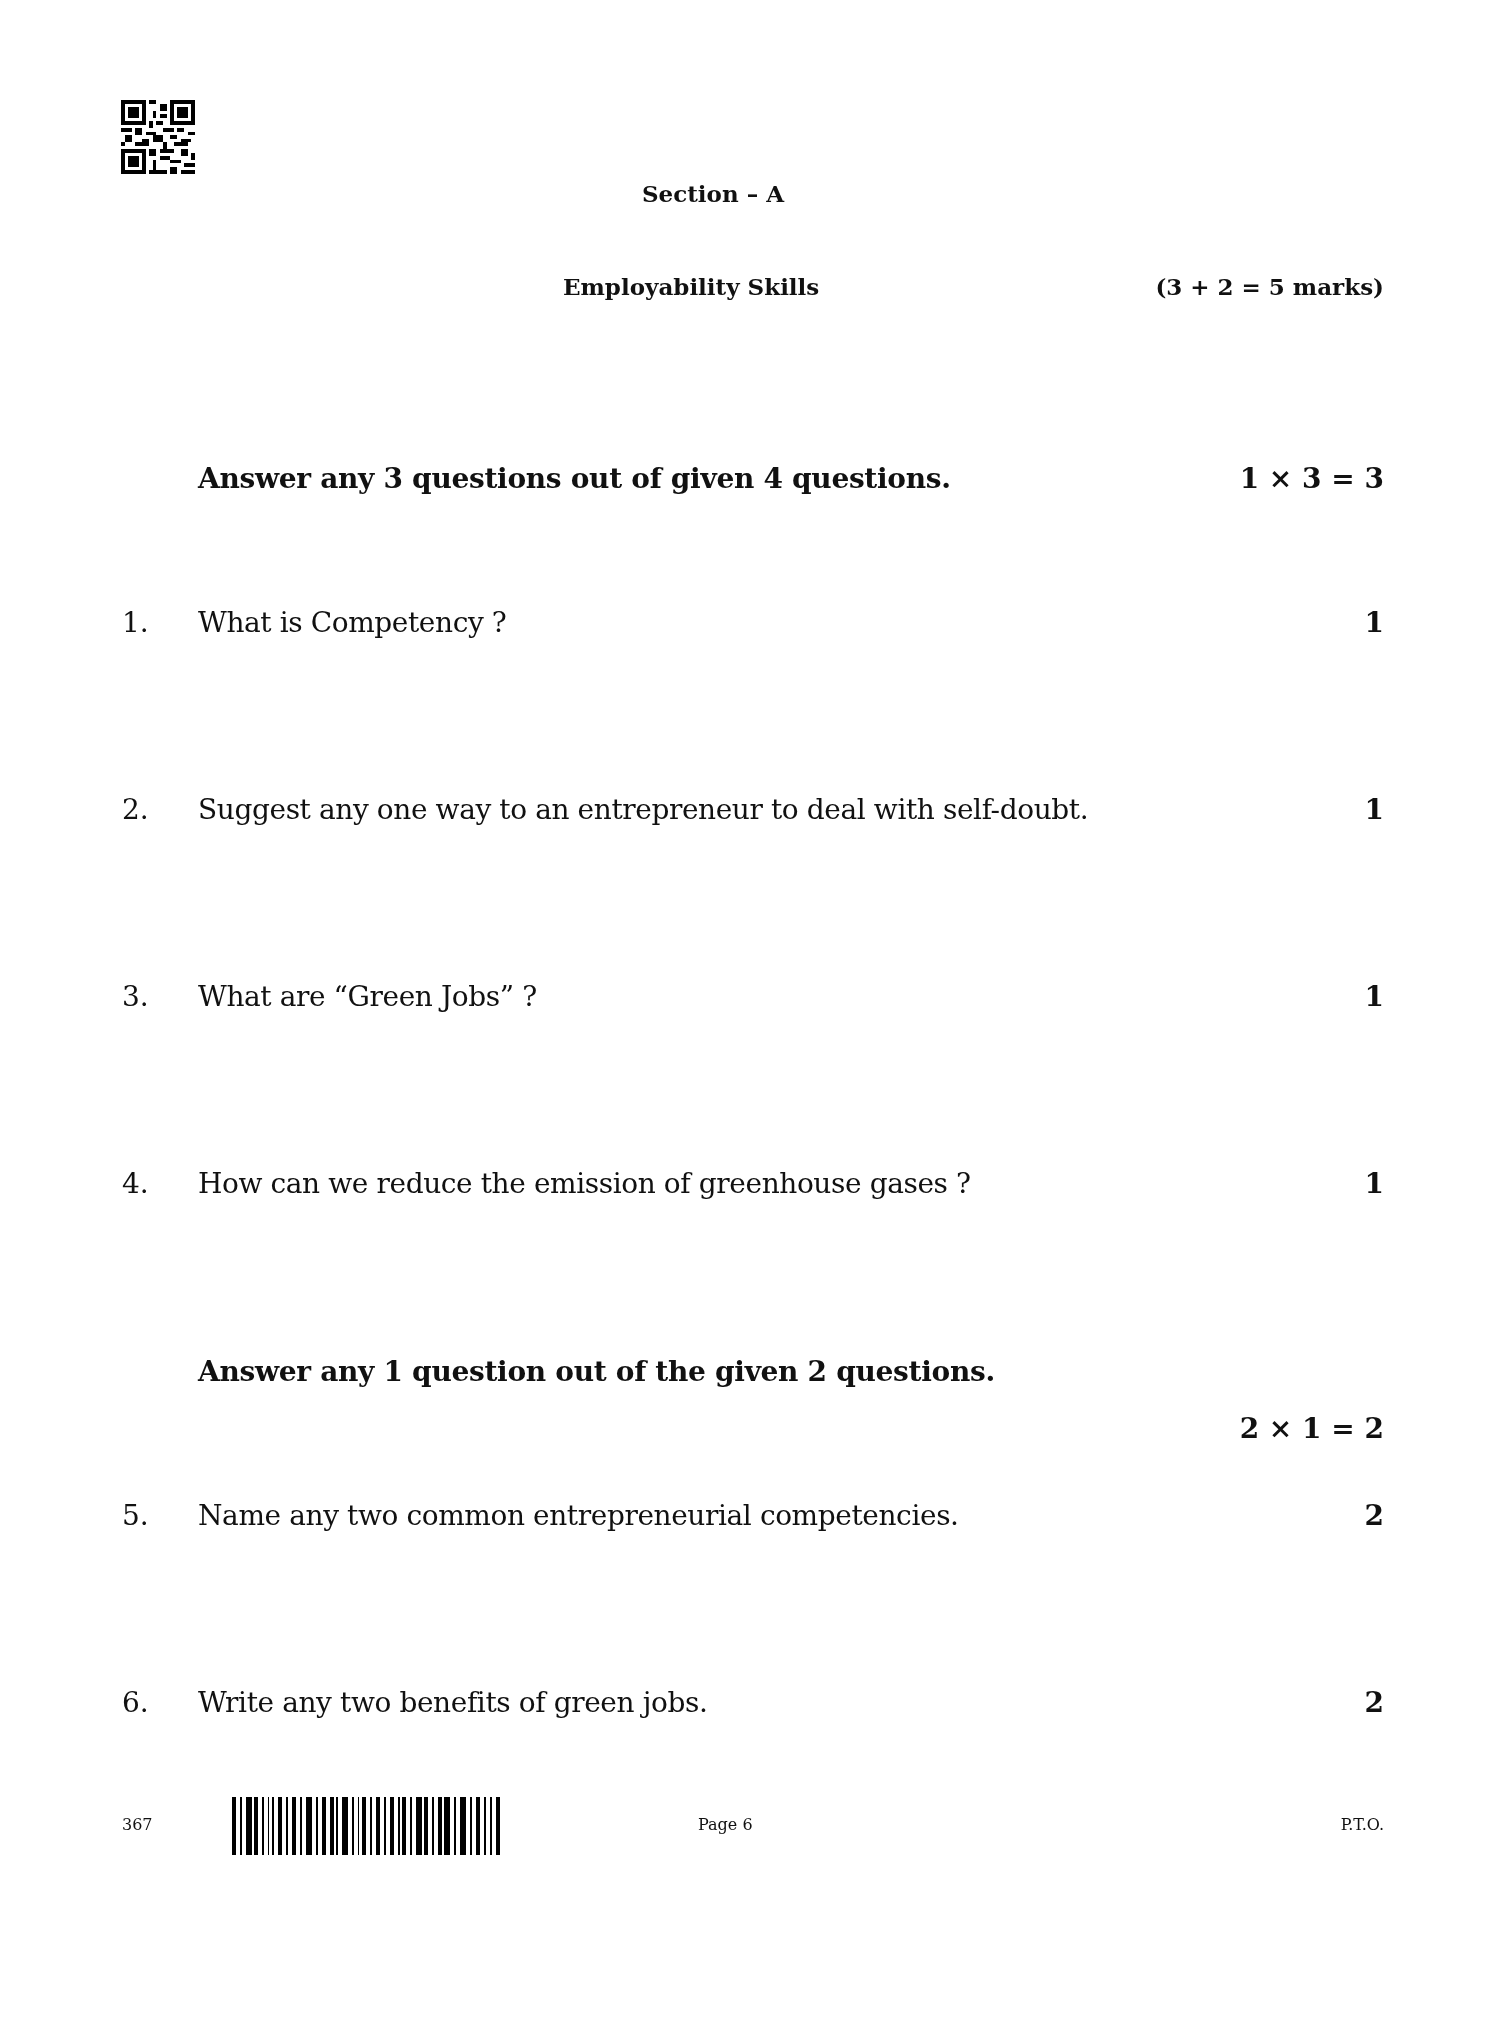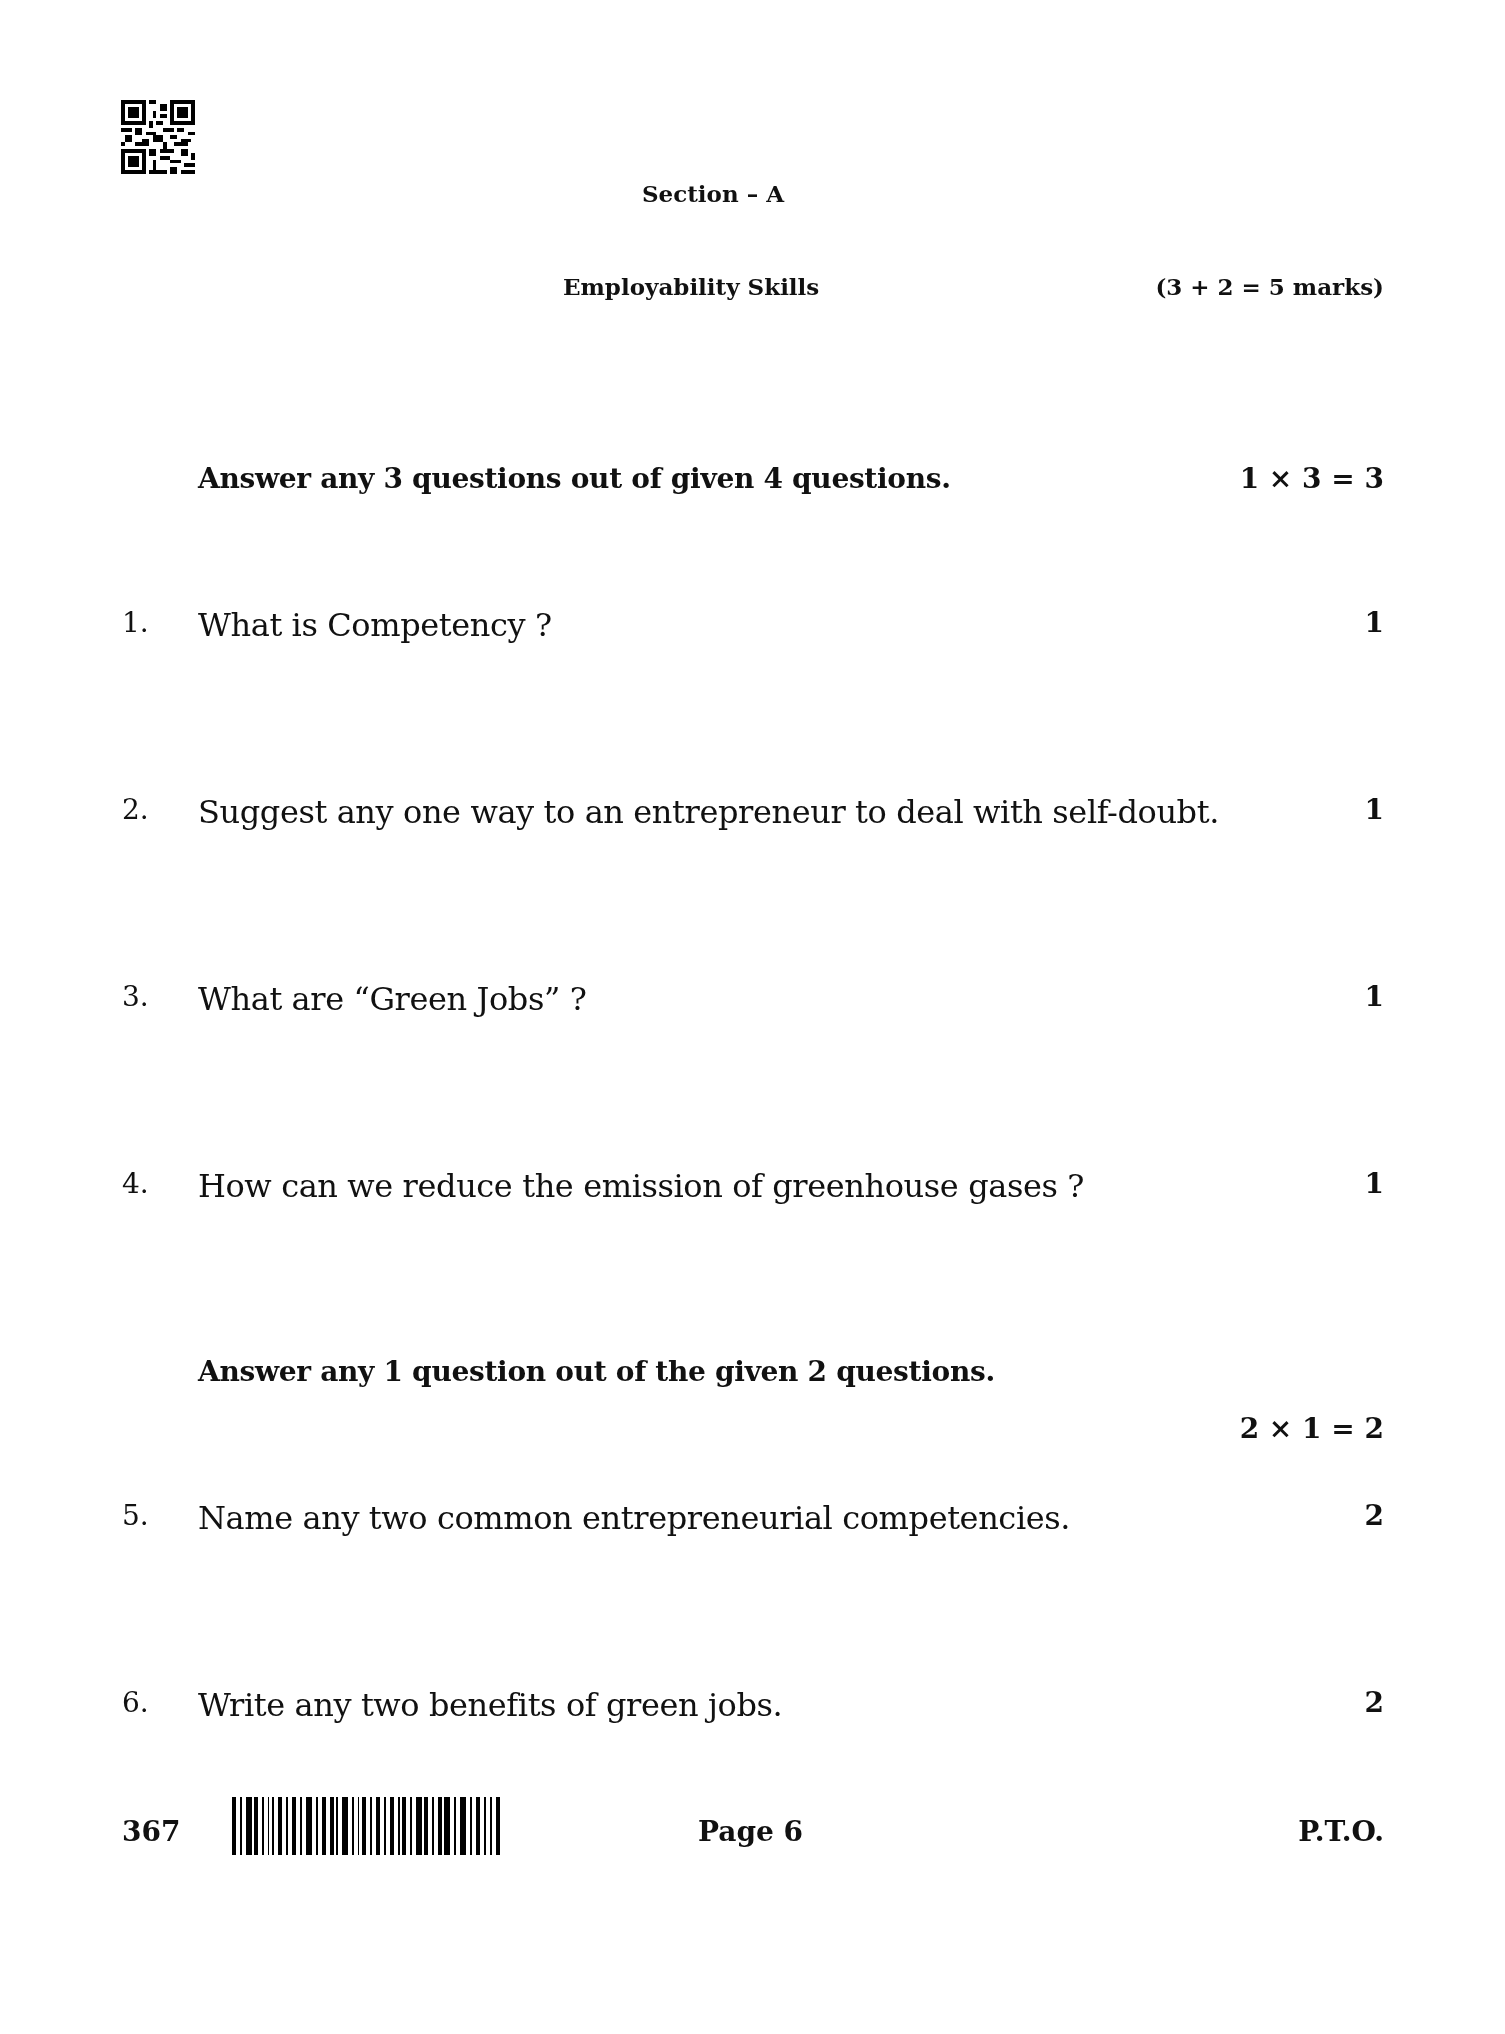--- a/index.html
+++ b/index.html
@@ -2,24 +2,24 @@
 <html><head>
 <meta charset="utf-8">
 <style>
   html, body { margin: 0; padding: 0; background: #ffffff; }
   body { width: 1505px; height: 2034px; position: relative; overflow: hidden;
          font-family: "DejaVu Serif", "Liberation Serif", serif; color: #111111; }
   .abs { position: absolute; white-space: nowrap; }
   .qr { position: absolute; left: 121px; top: 100px; width: 74px; height: 74px; }
   .title { font-size: 23px; font-weight: bold; }
   .instr { font-size: 28px; font-weight: bold; letter-spacing: -0.3px; }
-  .q { font-size: 32px; letter-spacing: -0.4px; }
+  .q { font-size: 28px; letter-spacing: -0.4px; }
   .num { font-size: 28px; }
   .mark { font-size: 28px; font-weight: bold; right: 121px; text-align: right; }
-  .footer { font-size: 28px; font-weight: bold; }
+  .footer { font-size: 16px; font-weight: normal; }
   .barcode { position: absolute; left: 232px; top: 1797px; width: 268px; height: 58px; }
 </style>
 </head>
 <body>
 
 <svg class="qr" viewBox="0 0 21 21" shape-rendering="crispEdges">
   <rect x="0" y="0" width="21" height="21" fill="#fff"></rect>
   <g fill="#000">
     <rect x="0" y="0" width="7" height="7"></rect>
       <rect x="1" y="1" width="5" height="5" fill="#fff"></rect>

